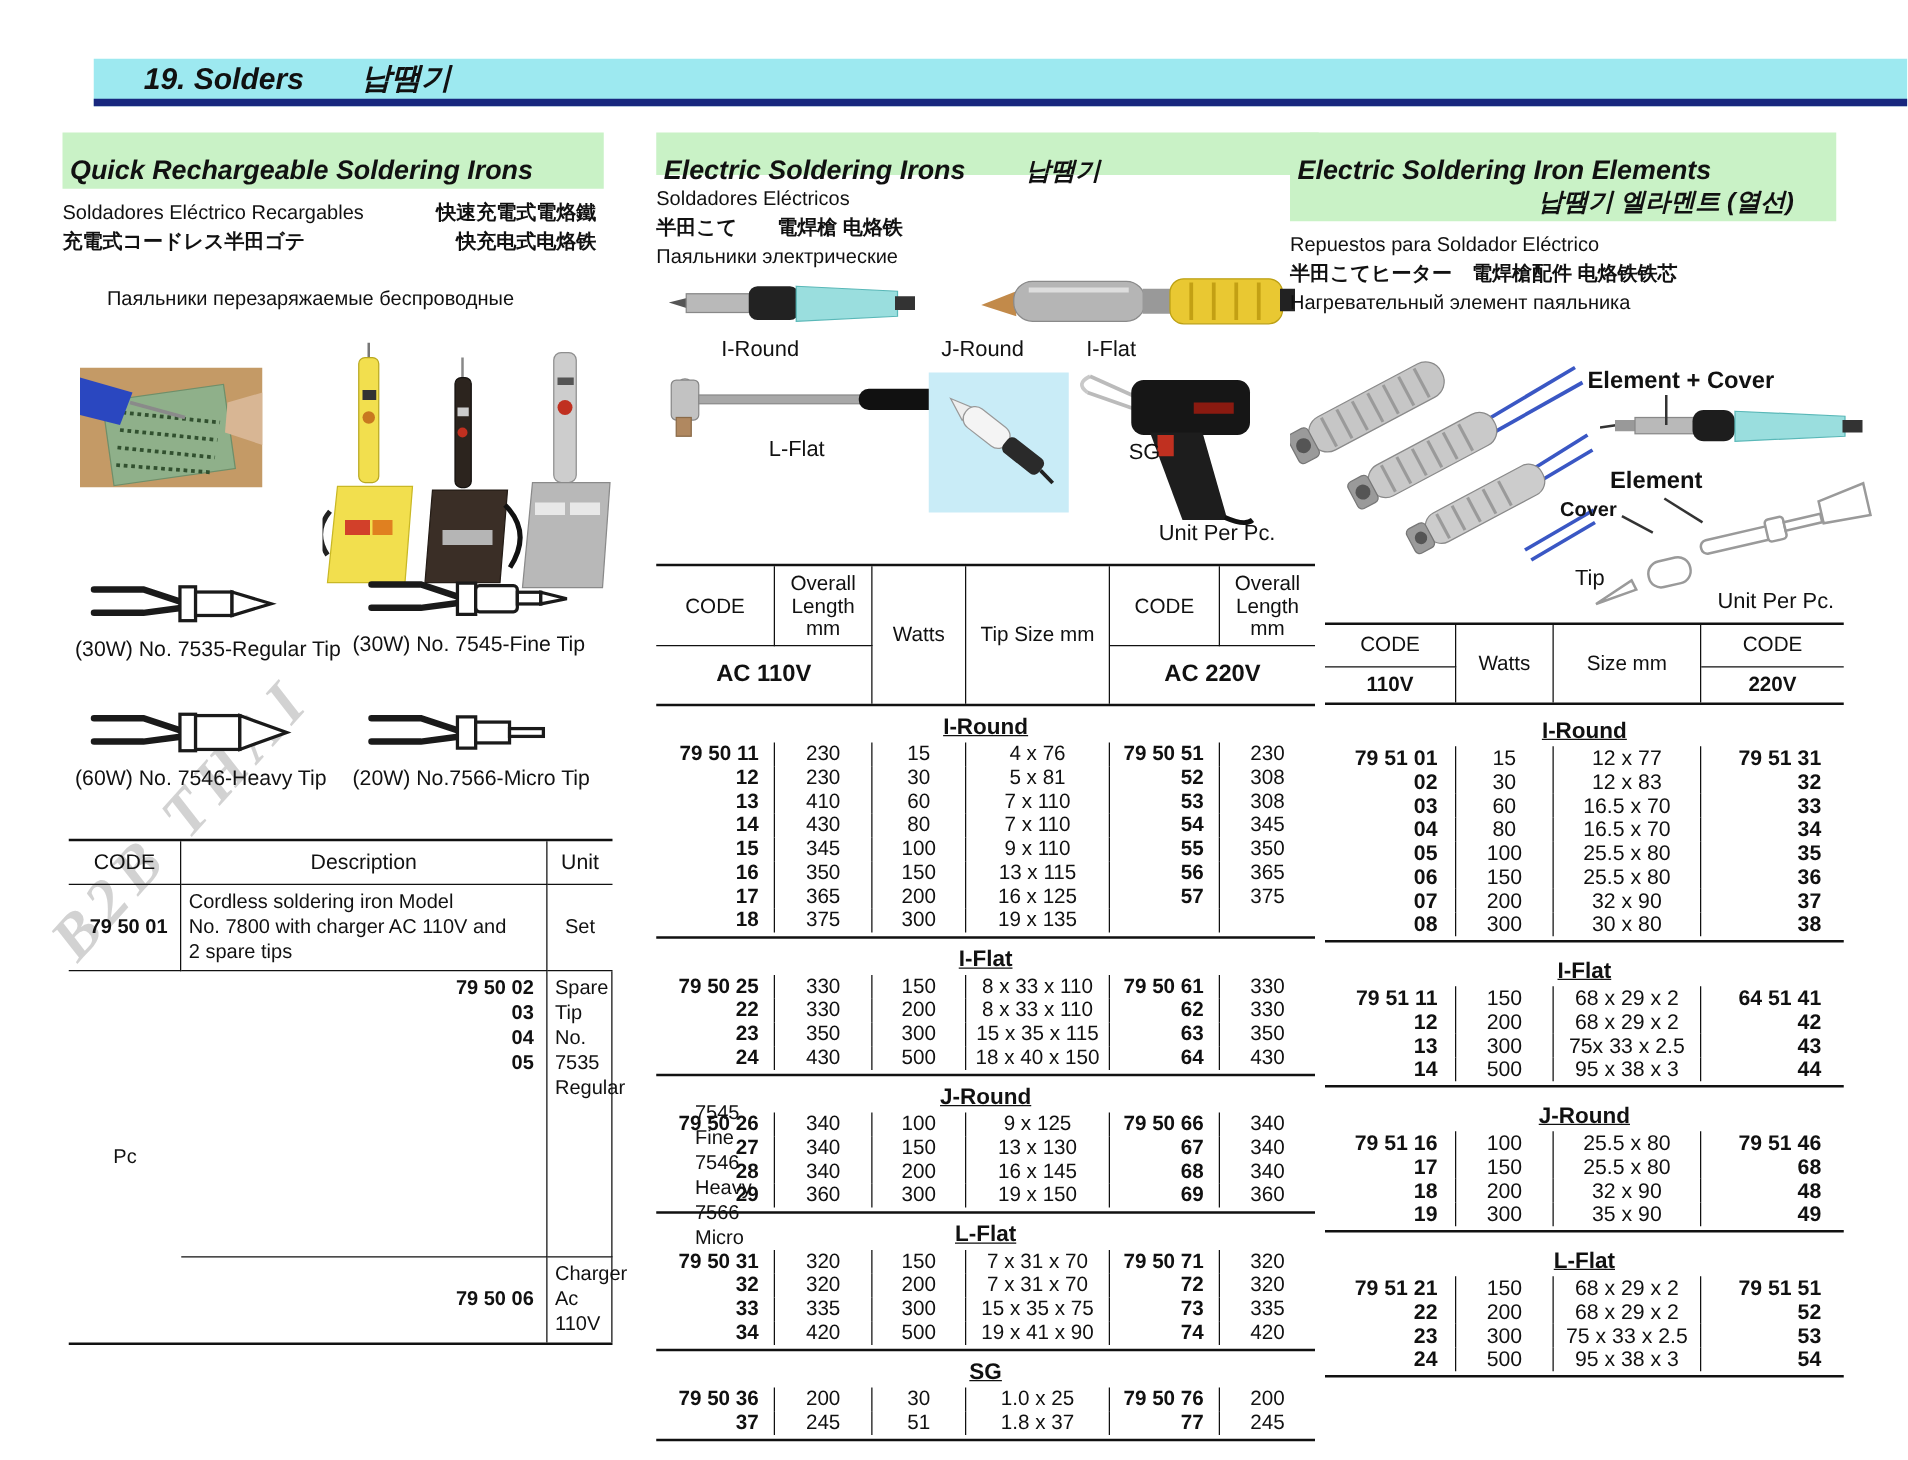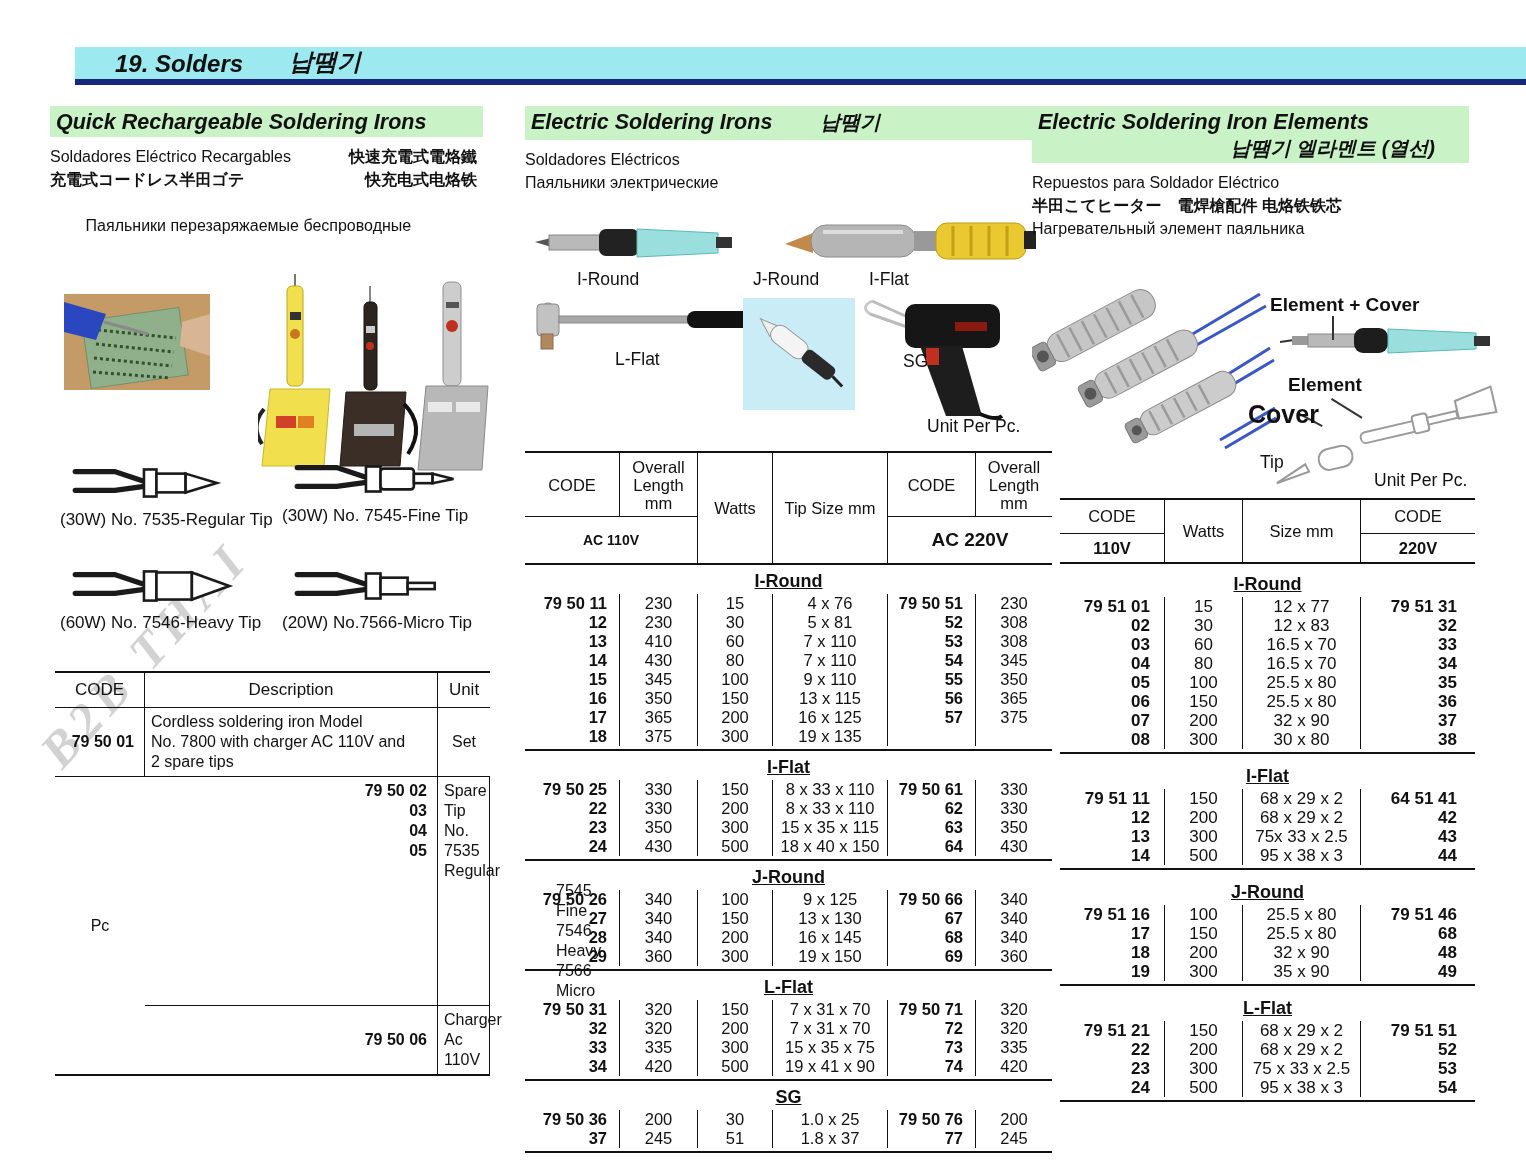--- a/index.html
+++ b/index.html
@@ -12,21 +12,21 @@
     display:flex;align-items:flex-end;padding:0 0 1px 40px;box-sizing:border-box;}
   .banner .t-en{font-style:italic;font-weight:bold;font-size:24px;}
   .banner .t-kr{font-style:italic;font-weight:bold;font-size:24px;margin-left:46px;}
 
   .col{position:absolute;top:106px;}
   #col-left{left:50px;width:433px;height:1050px;}
   #col-mid{left:492px;width:530px;height:1055px;margin-left:33px;}
   #col-right{left:1032px;width:472px;height:1055px;}
 
   .green{background:#c9f2c6;}
-  .gt{box-sizing:border-box;padding:3px 6px 2px 6px;}
+  .gt{box-sizing:border-box;padding:17px 6px 2px 6px;}
   .gt .line1{font-style:italic;font-weight:bold;font-size:21.5px;line-height:26px;}
   .gt .line-kr{font-style:italic;font-weight:bold;font-size:20px;line-height:26px;text-align:right;padding-right:16px;}
   .gt-single{display:flex;align-items:baseline;}
   .gt-single .kr{margin-left:48px;font-size:20px;}
 
   .sublines{margin-top:8px;}
   .subline{font-size:16px;line-height:23px;white-space:pre-wrap;}
   .subline.two{display:flex;justify-content:space-between;padding-right:6px;}
   .cjk{font-weight:bold;}
 
@@ -247,20 +247,21 @@
     </div>
   </div>
 
   <div class="col" id="col-mid">
     <div class="green gt gt-single" style="width:530px;height:34px;">
       <span class="line1">Electric Soldering Irons</span>
       <span class="line1 kr">납땜기</span>
     </div>
     <div class="sublines">
       <div class="subline">Soldadores Eléctricos</div>
+      <div class="subline cjk">半田こて　　電焊槍 电烙铁</div>
       <div class="subline">Паяльники электрические</div>
     </div>
 
     <div class="abs" style="left:8px;top:112px;">
       <svg width="205" height="52" viewBox="0 0 205 52">
         <polygon points="2,24 18,20 18,29" fill="#555"></polygon>
         <rect x="16" y="17" width="52" height="15" fill="#b9b9b9" stroke="#888"></rect>
         <rect x="66" y="11" width="40" height="27" rx="7" fill="#222"></rect>
         <polygon points="104,11 185,15 185,35 104,39" fill="#9adede" stroke="#5ab8b8"></polygon>
         <rect x="183" y="19" width="16" height="11" fill="#333"></rect>
@@ -323,21 +324,21 @@
     <div class="figlabel" style="left:402px;top:310px;">Unit Per Pc.</div>
 
     <div class="mtable">
       <div class="mhead">
         <div class="h hdr-vr hdr-hb" style="grid-column:1;grid-row:1;">CODE</div>
         <div class="h hdr-vr hdr-hb" style="grid-column:2;grid-row:1;padding:0 8px;">Overall Length mm</div>
         <div class="h hdr-vr" style="grid-column:3;grid-row:1 / span 2;">Watts</div>
         <div class="h hdr-vr" style="grid-column:4;grid-row:1 / span 2;">Tip Size mm</div>
         <div class="h hdr-vr hdr-hb" style="grid-column:5;grid-row:1;">CODE</div>
         <div class="h hdr-hb" style="grid-column:6;grid-row:1;padding:0 8px;">Overall Length mm</div>
-        <div class="h hdr-vr bold" style="grid-column:1 / span 2;grid-row:2;font-size:14px;">AC 110V</div>
+        <div class="h hdr-vr bold" style="grid-column:1 / span 2;grid-row:2;font-size:19px;">AC 110V</div>
         <div class="h bold" style="grid-column:5 / span 2;grid-row:2;font-size:19px;">AC 220V</div>
       </div>
       <div class="msection">
         <div class="section-title">I-Round</div>
         <div class="rows mrows">
             <div class="trow">
               <div class="tcell c0">79 50 11</div>
               <div class="tcell c1">230</div>
               <div class="tcell c2">15</div>
               <div class="tcell c3">4  x  76</div>
@@ -623,21 +624,21 @@
         </g>
       </svg>
     </div>
 
     <div class="ptr" style="left:300px;top:210px;width:2px;height:24px;"></div>
     <div class="ptr" style="left:300px;top:292px;width:36px;height:2px;transform:rotate(32deg);transform-origin:left top;"></div>
     <div class="ptr" style="left:266px;top:306px;width:28px;height:2px;transform:rotate(28deg);transform-origin:left top;"></div>
 
     <div class="figlabel b" style="left:238px;top:188px;font-size:19px;">Element  + Cover</div>
     <div class="figlabel b" style="left:256px;top:268px;font-size:19px;">Element</div>
-    <div class="figlabel b" style="left:216px;top:294px;font-size:25px;">Cover</div>
+    <div class="figlabel b" style="left:216px;top:294px;font-size:16px;">Cover</div>
     <div class="figlabel" style="left:228px;top:346px;">Tip</div>
     <div class="figlabel" style="left:342px;top:364px;">Unit Per Pc.</div>
 
     <div class="rtable">
       <div class="rhead">
         <div class="h hdr-vr hdr-hb" style="grid-column:1;grid-row:1;">CODE</div>
         <div class="h hdr-vr" style="grid-column:2;grid-row:1 / span 2;">Watts</div>
         <div class="h hdr-vr" style="grid-column:3;grid-row:1 / span 2;">Size mm</div>
         <div class="h hdr-hb" style="grid-column:4;grid-row:1;">CODE</div>
         <div class="h hdr-vr bold" style="grid-column:1;grid-row:2;">110V</div>

